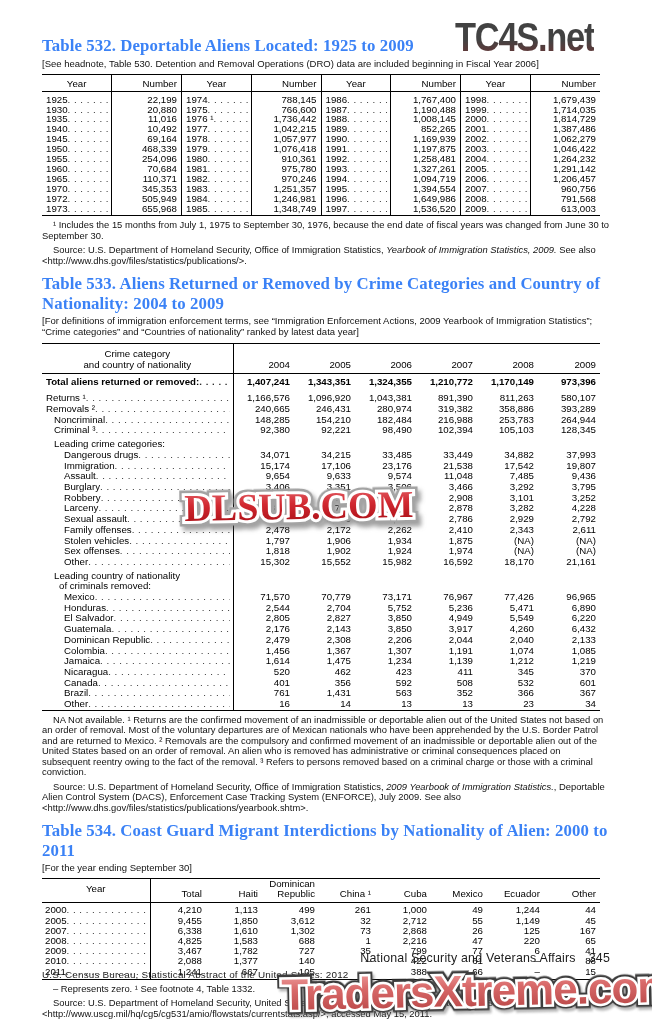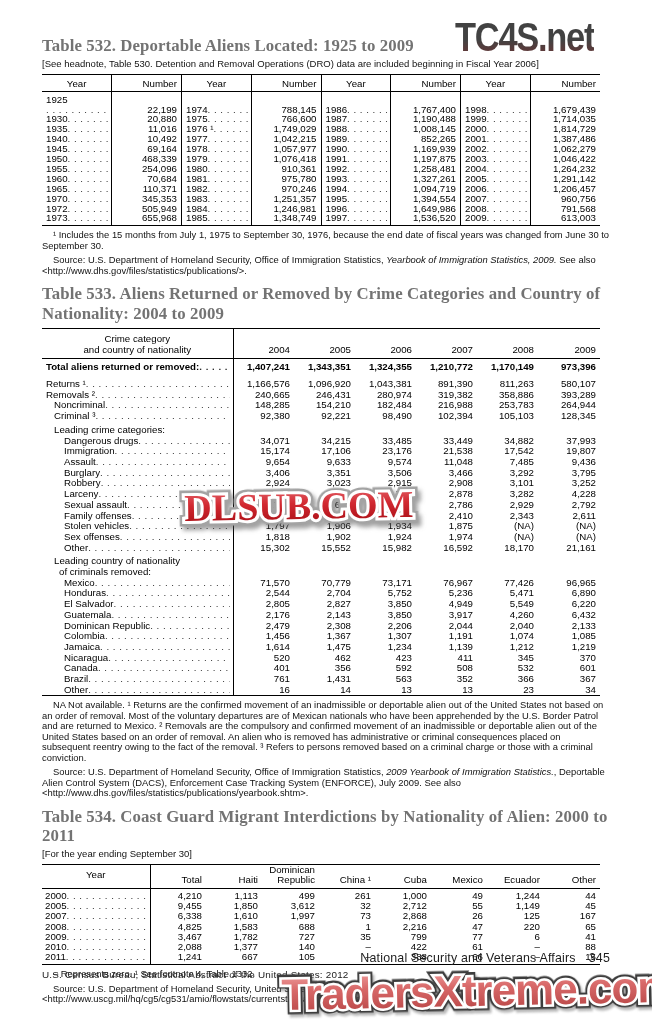--- a/index.html
+++ b/index.html
@@ -1,18 +1,18 @@
 <!DOCTYPE html>
 <html><head>
 <meta charset="utf-8">
 <style>
   html,body{margin:0;padding:0;background:#fff;width:652px;height:1024px;overflow:hidden;}
   body{font-family:"Liberation Sans",sans-serif;color:#1a1a1a;position:relative;}
   .content{position:absolute;left:42px;top:0;width:568px;padding-top:36px;}
-  .title{font-family:"Liberation Serif",serif;font-weight:bold;font-size:16.8px;line-height:19.5px;color:#737373;width:580px;letter-spacing:.1px;}
+  .title{font-family:"Liberation Serif",serif;font-weight:bold;font-size:16.8px;line-height:19.5px;color:#3b82f6;width:580px;letter-spacing:.1px;}
   .bracket{font-size:9.5px;line-height:10.6px;color:#111;margin-top:3px;width:568px;}
   table{border-collapse:collapse;table-layout:fixed;width:558px;margin-top:5px;}
   th,td{padding:0 3px;vertical-align:bottom;font-weight:normal;color:#000;}
   th{font-size:9.7px;}
   .num{text-align:right;padding-right:4px;}
   .lf{display:flex;align-items:baseline;overflow:hidden;}
   .lb{white-space:nowrap;}
   .dots{flex:1;overflow:hidden;white-space:nowrap;color:#2e2e2e;}
   .dots::after{content:" . . . . . . . . . . . . . . . . . . . . . . . . . . . . . . . . . . . .";letter-spacing:.5px;}
   
@@ -80,21 +80,21 @@
           <th class="num">Number</th>
           <th class="yr-h">Year</th>
           <th class="num">Number</th>
           <th class="yr-h">Year</th>
           <th class="num">Number</th>
         </tr>
     </thead>
     <tbody>
         <tr>
           <td class="stub">
-            <div class="lf" style="padding-left: 1px; flex-direction: column;">
+            <div class="lf" style="padding-left: 1px;">
               <span class="lb">1925</span>
               <span class="dots"></span>
             </div>
           </td>
           <td class="num">22,199</td>
           <td class="stub">
             <div class="lf" style="padding-left: 1px;">
               <span class="lb">1974</span>
               <span class="dots"></span>
             </div>
@@ -152,21 +152,21 @@
               <span class="dots"></span>
             </div>
           </td>
           <td class="num">11,016</td>
           <td class="stub">
             <div class="lf" style="padding-left: 1px;">
               <span class="lb">1976 ¹</span>
               <span class="dots"></span>
             </div>
           </td>
-          <td class="num">1,749,029</td>
+          <td class="num">1,736,442</td>
           <td class="stub">
             <div class="lf" style="padding-left: 1px; text-align: center;">
               <span class="lb">1988</span>
               <span class="dots"></span>
             </div>
           </td>
           <td class="num">1,008,145</td>
           <td class="stub">
             <div class="lf" style="padding-left: 1px;">
               <span class="lb">2000</span>
@@ -445,20 +445,21 @@
           </td>
           <td class="num">613,003</td>
         </tr>
       </tbody>
   </table>
 
   <p class="fn">¹ Includes the 15 months from July 1, 1975 to September 30, 1976, because the end date of fiscal years was changed from June 30 to September 30.</p>
   <p class="fn"><span>Source: U.S. Department of Homeland Security, Office of Immigration Statistics, </span><i>Yearbook of Immigration Statistics, 2009.</i><span> See also &lt;http://www.dhs.gov/files/statistics/publications/&gt;.</span></p>
 
   <div class="title t-title">Table 533. Aliens Returned or Removed by Crime Categories and Country of Nationality: 2004 to 2009</div>
+  <div class="bracket">[For definitions of immigration enforcement terms, see “Immigration Enforcement Actions, 2009 Yearbook of Immigration Statistics”; “Crime categories” and “Countries of nationality” ranked by latest data year]</div>
 
   <table id="t533">
     <colgroup>
       <col style="width:191px">
         <col style="width:61px">
         <col style="width:61px">
         <col style="width:61px">
         <col style="width:61px">
         <col style="width:61px">
         <col style="width:62px">
@@ -949,21 +950,21 @@
         </tr>
         <tr>
           <td class="stub">
             <div class="lf" style="padding-left: 1px;">
               <span class="lb">2007</span>
               <span class="dots"></span>
             </div>
           </td>
           <td class="num">6,338</td>
           <td class="num">1,610</td>
-          <td class="num">1,997</td>
+          <td class="num">1,302</td>
           <td class="num">73</td>
           <td class="num">2,868</td>
           <td class="num">26</td>
           <td class="num">125</td>
           <td class="num">167</td>
         </tr>
         <tr>
           <td class="stub">
             <div class="lf" style="padding-left: 1px;">
               <span class="lb">2008</span>

